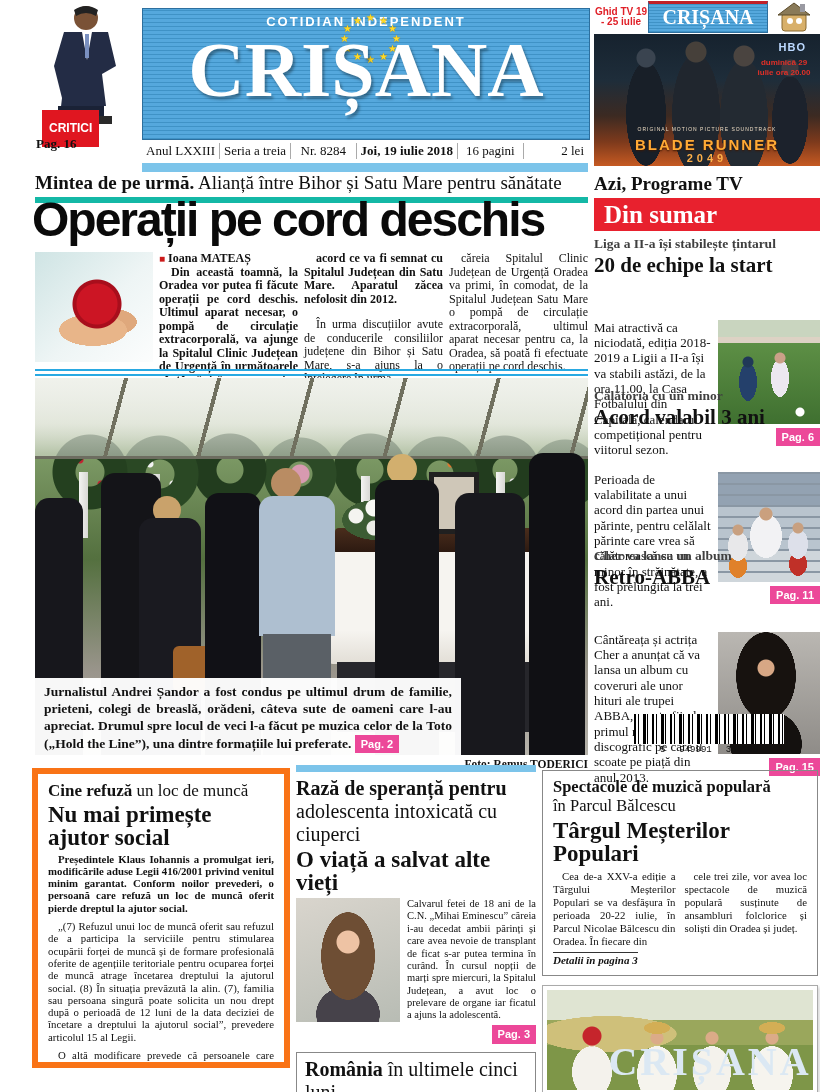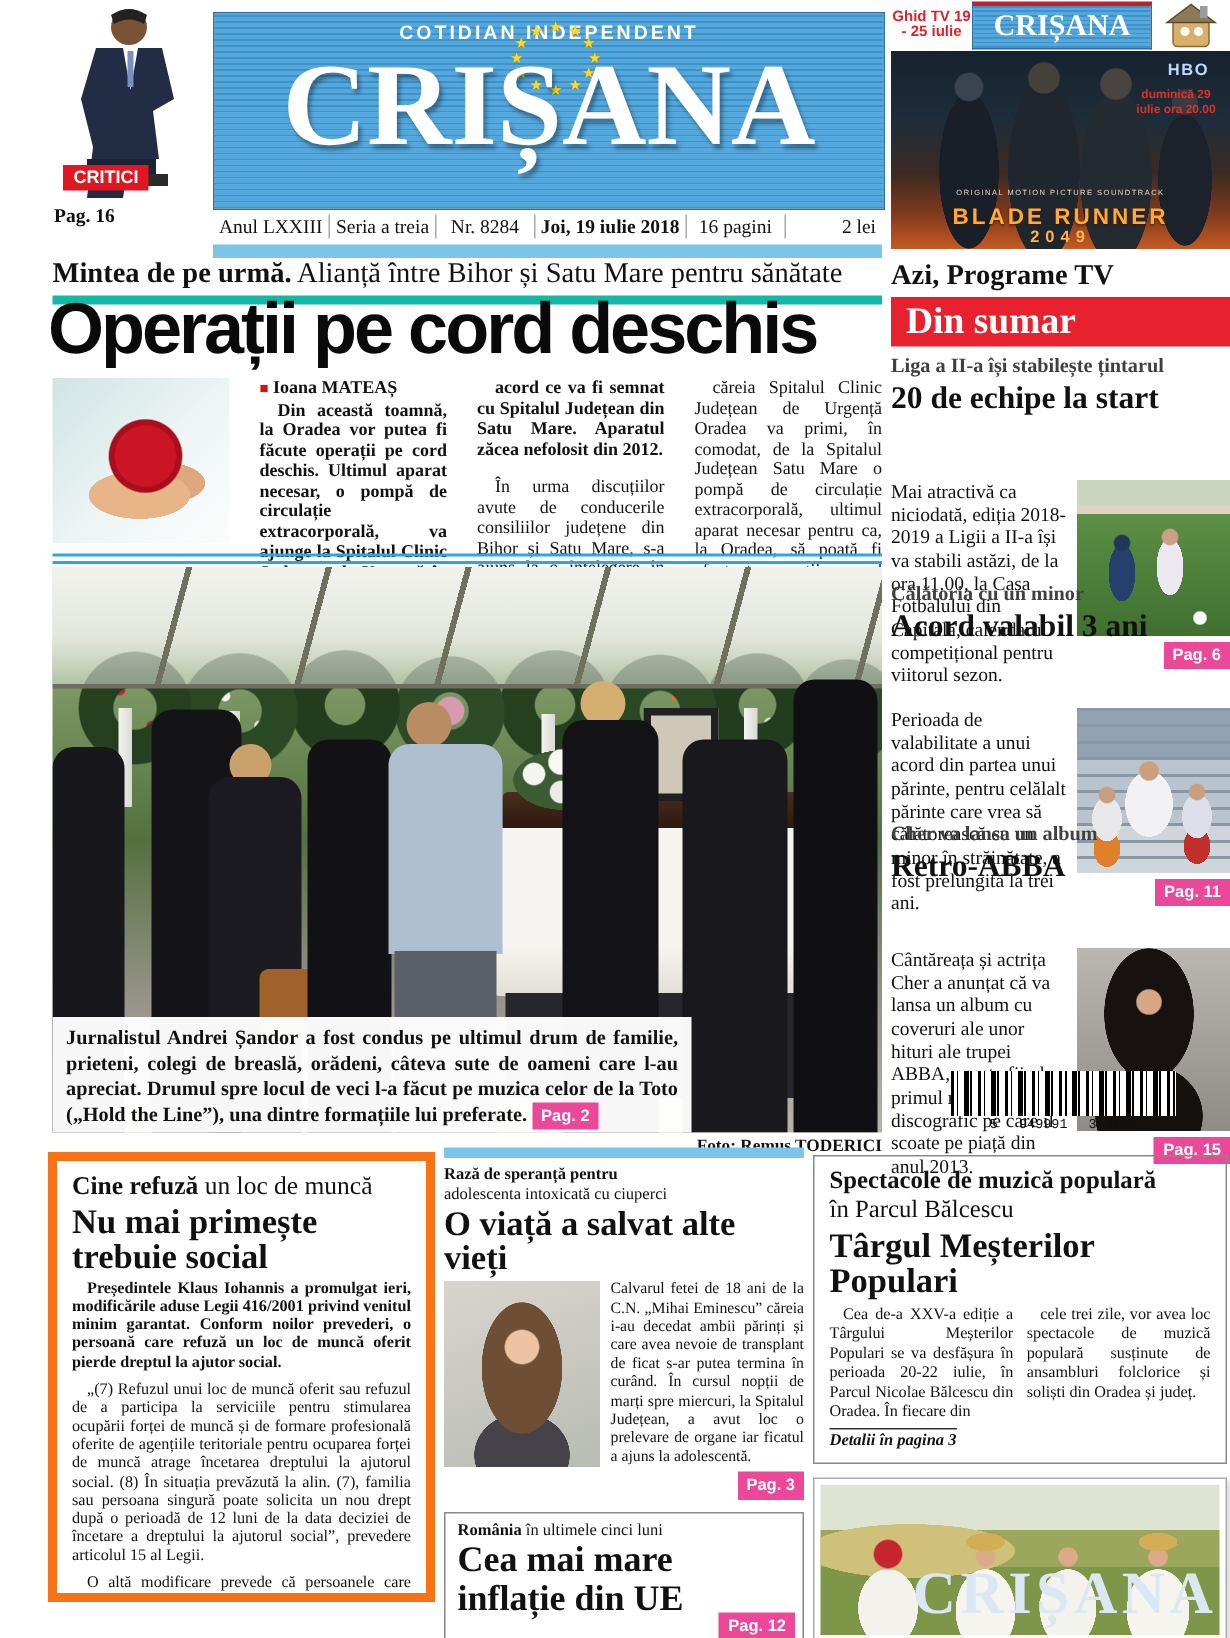--- a/index.html
+++ b/index.html
@@ -2,21 +2,21 @@
 <html><head>
 <meta charset="utf-8">
 <style>
   html,body{margin:0;padding:0;background:#e9e9e9;}
   #page{position:relative;width:820px;height:1092px;background:#fff;margin:0 auto;
         font-family:"Liberation Serif",serif;color:#111;overflow:hidden;}
   .abs{position:absolute;}
   
   #obama{left:28px;top:2px;width:112px;height:138px;}
   #critici{left:42px;top:110px;background:#e01620;color:#fff;
-           font:bold 12px/1.4 "Liberation Sans",sans-serif;padding:0 7px;}
+           font:bold 12px/1.4 "Liberation Sans",sans-serif;padding:10px 7px;}
   #pag16{left:36px;top:136px;font:bold 13px/1.2 "Liberation Serif",serif;}
   #masthead{left:142px;top:8px;width:446px;height:130px;border:1px solid #2d6f9e;
             background:repeating-linear-gradient(0deg,#3f92c6 0 1px,#55a8dd 1px 4px);overflow:hidden;}
   #masthead .tagline{position:absolute;left:0;right:0;top:5px;text-align:center;color:#fff;
             font:bold 13px/1.2 "Liberation Sans",sans-serif;letter-spacing:2px;}
   #masthead .title{position:absolute;left:0;right:0;top:22px;text-align:center;color:#fff;
             font:bold 78px/1 "Liberation Serif",serif;text-shadow:2px 3px 3px rgba(0,0,0,.35);}
   .star{position:absolute;color:#ffd927;font-size:10px;text-shadow:0 0 1px #a07800;}
   #infoline{left:142px;top:141px;width:446px;height:20px;display:flex;align-items:center;font-size:13px;}
   #infoline span{flex:1;text-align:center;border-left:1px solid #aaa;white-space:nowrap;padding:0 4px;}
@@ -50,21 +50,21 @@
                font:5px/1 "Liberation Sans",sans-serif;letter-spacing:1px;}
   #poster .t1{position:absolute;left:0;right:0;bottom:14px;text-align:center;color:#ffaa35;
               font:bold 15px/1 "Liberation Sans",sans-serif;letter-spacing:2px;text-shadow:0 1px 2px #401800;}
   #poster .t2{position:absolute;left:0;right:0;bottom:2px;text-align:center;color:#ffb14a;
               font:bold 11px/1 "Liberation Sans",sans-serif;letter-spacing:4px;}
   
   #kicker{left:35px;top:172px;width:553px;font-size:19px;border-bottom:6px solid #14b8a6;padding-bottom:3px;}
   #kicker .b{font-weight:bold;}
   #headline{left:32px;top:196px;width:558px;font:800 48px/1 "Liberation Sans",sans-serif;
             letter-spacing:-2px;color:#0a0a0a;white-space:nowrap;}
-  #leadrow{left:35px;top:252px;width:553px;height:114px;display:flex;gap:20px;}
+  #leadrow{left:35px;top:252px;width:553px;height:114px;display:flex;gap:6px;}
   #leadphoto{width:118px;height:110px;flex:none;
     background:
       radial-gradient(circle at 62px 52px,#cc1524 0 20px,#a80e1c 21px 24px,transparent 25px),
       radial-gradient(ellipse 34px 16px at 58px 78px,#e8b589 0 99%,transparent 100%),
       radial-gradient(ellipse 30px 14px at 72px 70px,#dfa87c 0 99%,transparent 100%),
       linear-gradient(135deg,#cfe4e4 0%,#eef5f5 55%,#fcfdfd 100%);}
   .leadcol{flex:1;font-size:12px;line-height:13.5px;text-align:justify;}
   .leadcol .byline{font-weight:bold;}
   .leadcol .sq{color:#cc1a1a;font-size:10px;}
   .leadcol p{margin:0;text-indent:12px;}
@@ -148,21 +148,21 @@
       linear-gradient(180deg,#93a2b2 0 30%,#b9c4ce 30% 70%,#cfd6db 70%);}
   #img-cher{height:122px;background:
       radial-gradient(circle at 48px 36px,#d7a785 0 8px,rgba(0,0,0,0) 9px),
       radial-gradient(ellipse 30px 44px at 48px 44px,#17120f 0 99%,rgba(0,0,0,0) 100%),
       radial-gradient(ellipse 36px 34px at 48px 112px,#14110f 0 99%,rgba(0,0,0,0) 100%),
       linear-gradient(180deg,#bab7b2,#8f8c88);}
   #barcode{left:634px;top:714px;width:150px;}
   #bars{height:30px;background:repeating-linear-gradient(90deg,#000 0 2px,#fff 2px 4px,#000 4px 5px,#fff 5px 9px,#000 9px 12px,#fff 12px 13px,#000 13px 14px,#fff 14px 18px);}
   #bdigits{display:flex;gap:14px;justify-content:center;font:9px/1.4 "Liberation Mono",monospace;}
   
-  .kick2{font-size:11px;line-height:1.15;}
+  .kick2{font-size:20px;line-height:1.15;}
   .kick2 .b{font-weight:bold;}
   #social{left:32px;top:768px;width:258px;height:300px;border:6px solid #f97316;
           padding:7px 10px;box-sizing:border-box;overflow:hidden;}
   #social .kick2{font-size:17px;}
   #social h2{margin:2px 0 4px;font:bold 23px/1 "Liberation Serif",serif;}
   #social p{margin:0 0 6px;font-size:10.8px;line-height:1.14;text-align:justify;text-indent:10px;}
   #social .lead{font-weight:bold;}
   #hope{left:296px;top:765px;width:240px;}
   #hope .bluebar{height:7px;background:#7cc4ea;margin-bottom:5px;}
   #hope h2{margin:2px 0 4px;font:bold 23px/1 "Liberation Serif",serif;}
@@ -369,21 +369,21 @@
       <span>5</span>
       <span>949991</span>
       <span>350105</span>
     </div>
   </div>
 
   <div id="social" class="abs">
     <div class="kick2">
       <span class="b">Cine refuză</span><span> un loc de muncă</span>
     </div>
-    <h2>Nu mai primește trebuie social</h2>
+    <h2>Nu mai primește ajutor social</h2>
     <p class="lead"><span>Președintele Klaus Iohannis a promulgat ieri, modificările aduse Legii 416/2001 privind venitul minim garantat. Conform noilor prevederi, o persoană care refuză un loc de muncă oferit pierde dreptul la ajutor social.</span></p>
     <p><span>„(7) Refuzul unui loc de muncă oferit sau refuzul de a participa la serviciile pentru stimularea ocupării forței de muncă și de formare profesională oferite de agențiile teritoriale pentru ocuparea forței de muncă atrage încetarea dreptului la ajutorul social. (8) În situația prevăzută la alin. (7), familia sau persoana singură poate solicita un nou drept după o perioadă de 12 luni de la data deciziei de încetare a dreptului la ajutorul social”, prevedere articolul 15 al Legii.</span></p>
     <p><span>O altă modificare prevede că persoanele care primesc ajutor social trebuie să facă muncă în folosul comunității, în cuantumul banilor primiți, la solicitarea primarului din localitate unde își are domiciliul.</span> </p>
   </div>
 
   <div id="hope" class="abs">
     <div class="bluebar"></div>
     <div class="kick2">
       <span class="b">Rază de speranță pentru</span><br><span>adolescenta intoxicată cu ciuperci</span>
     </div>

